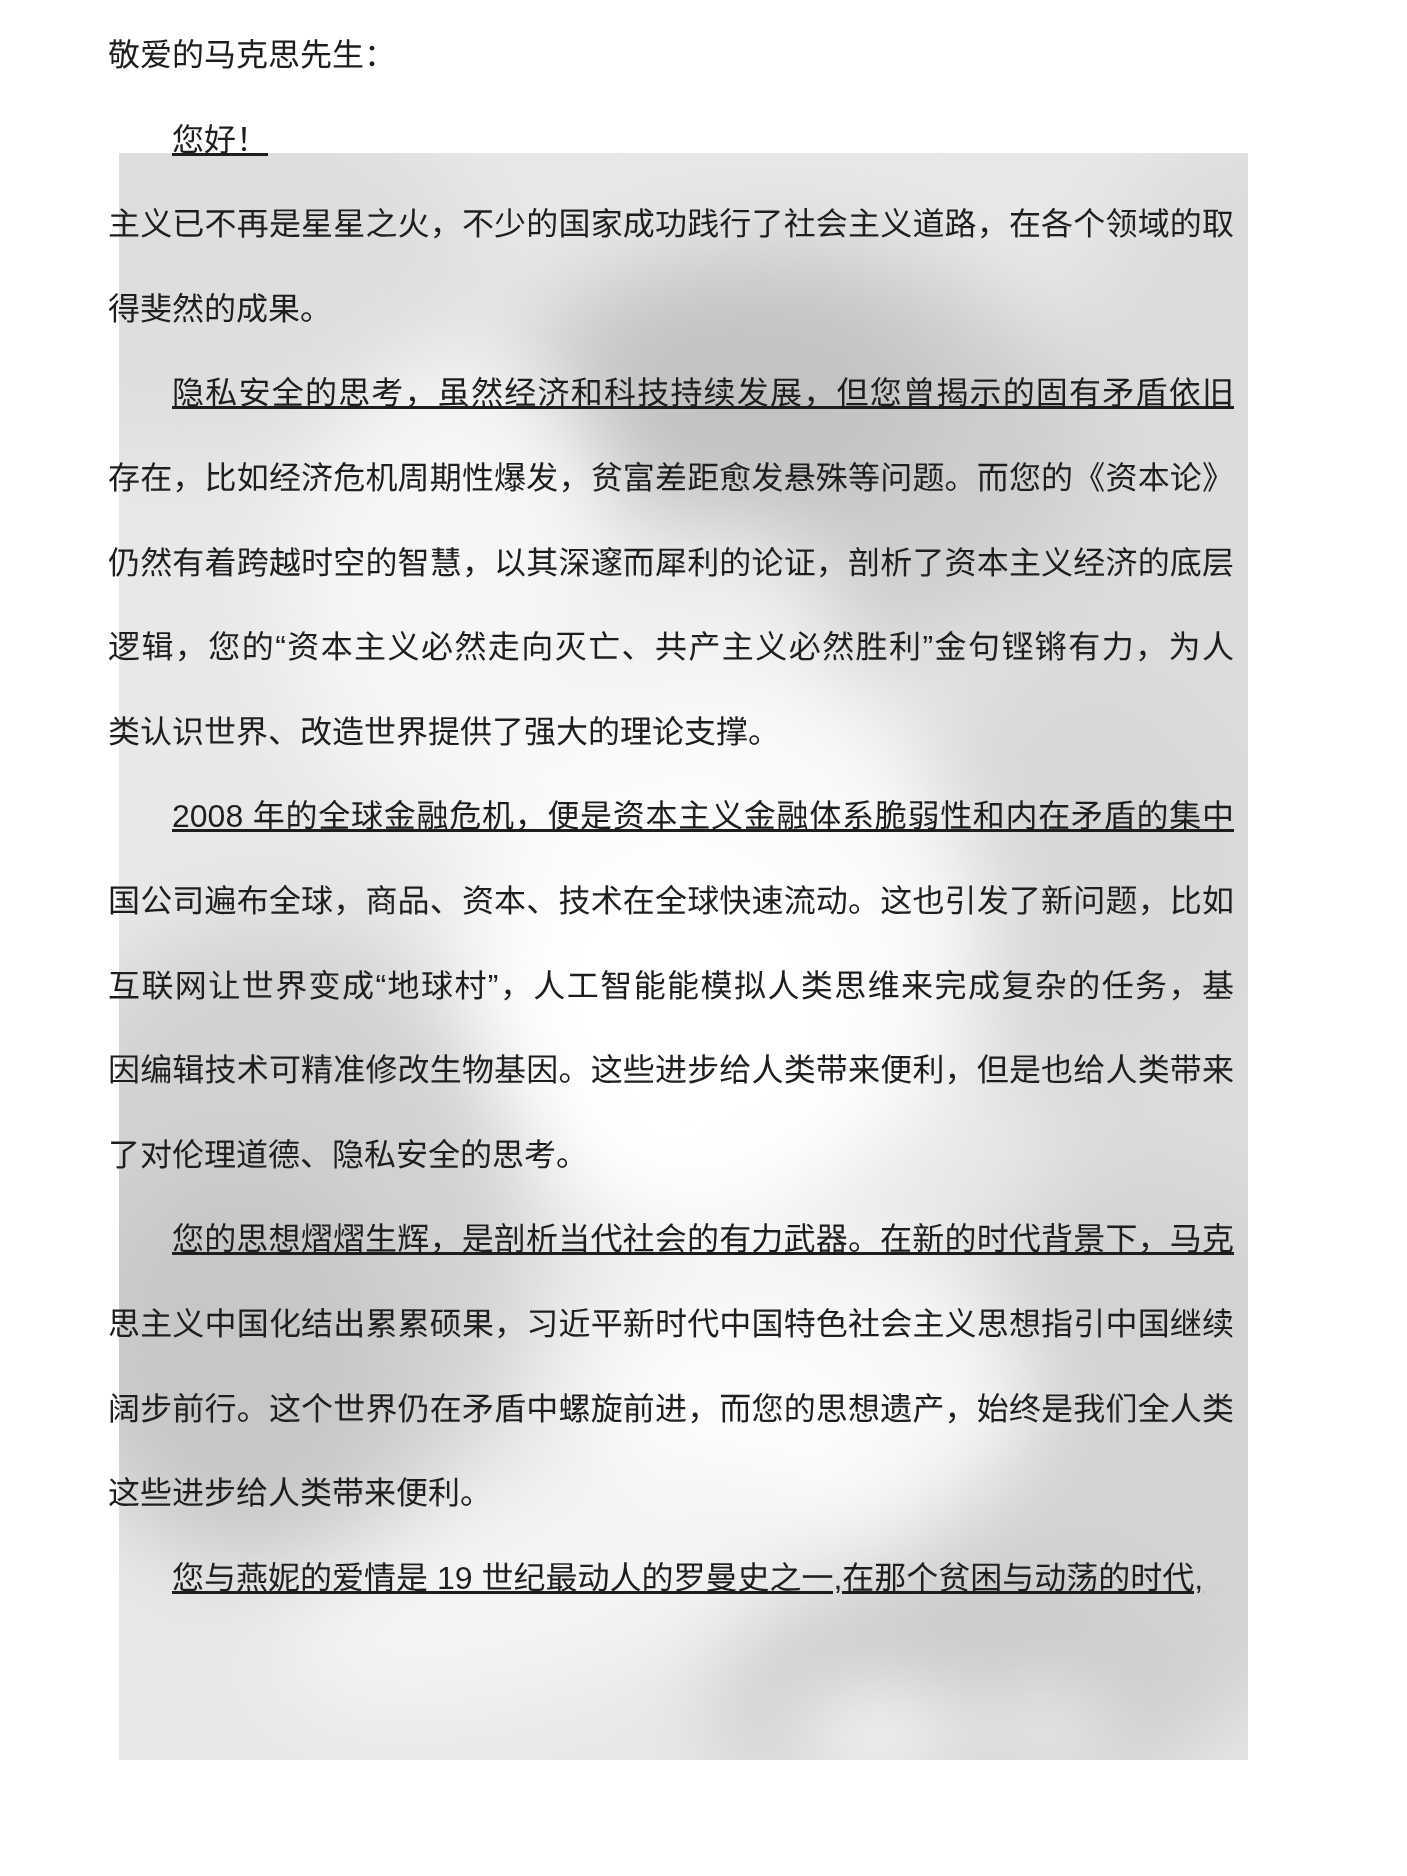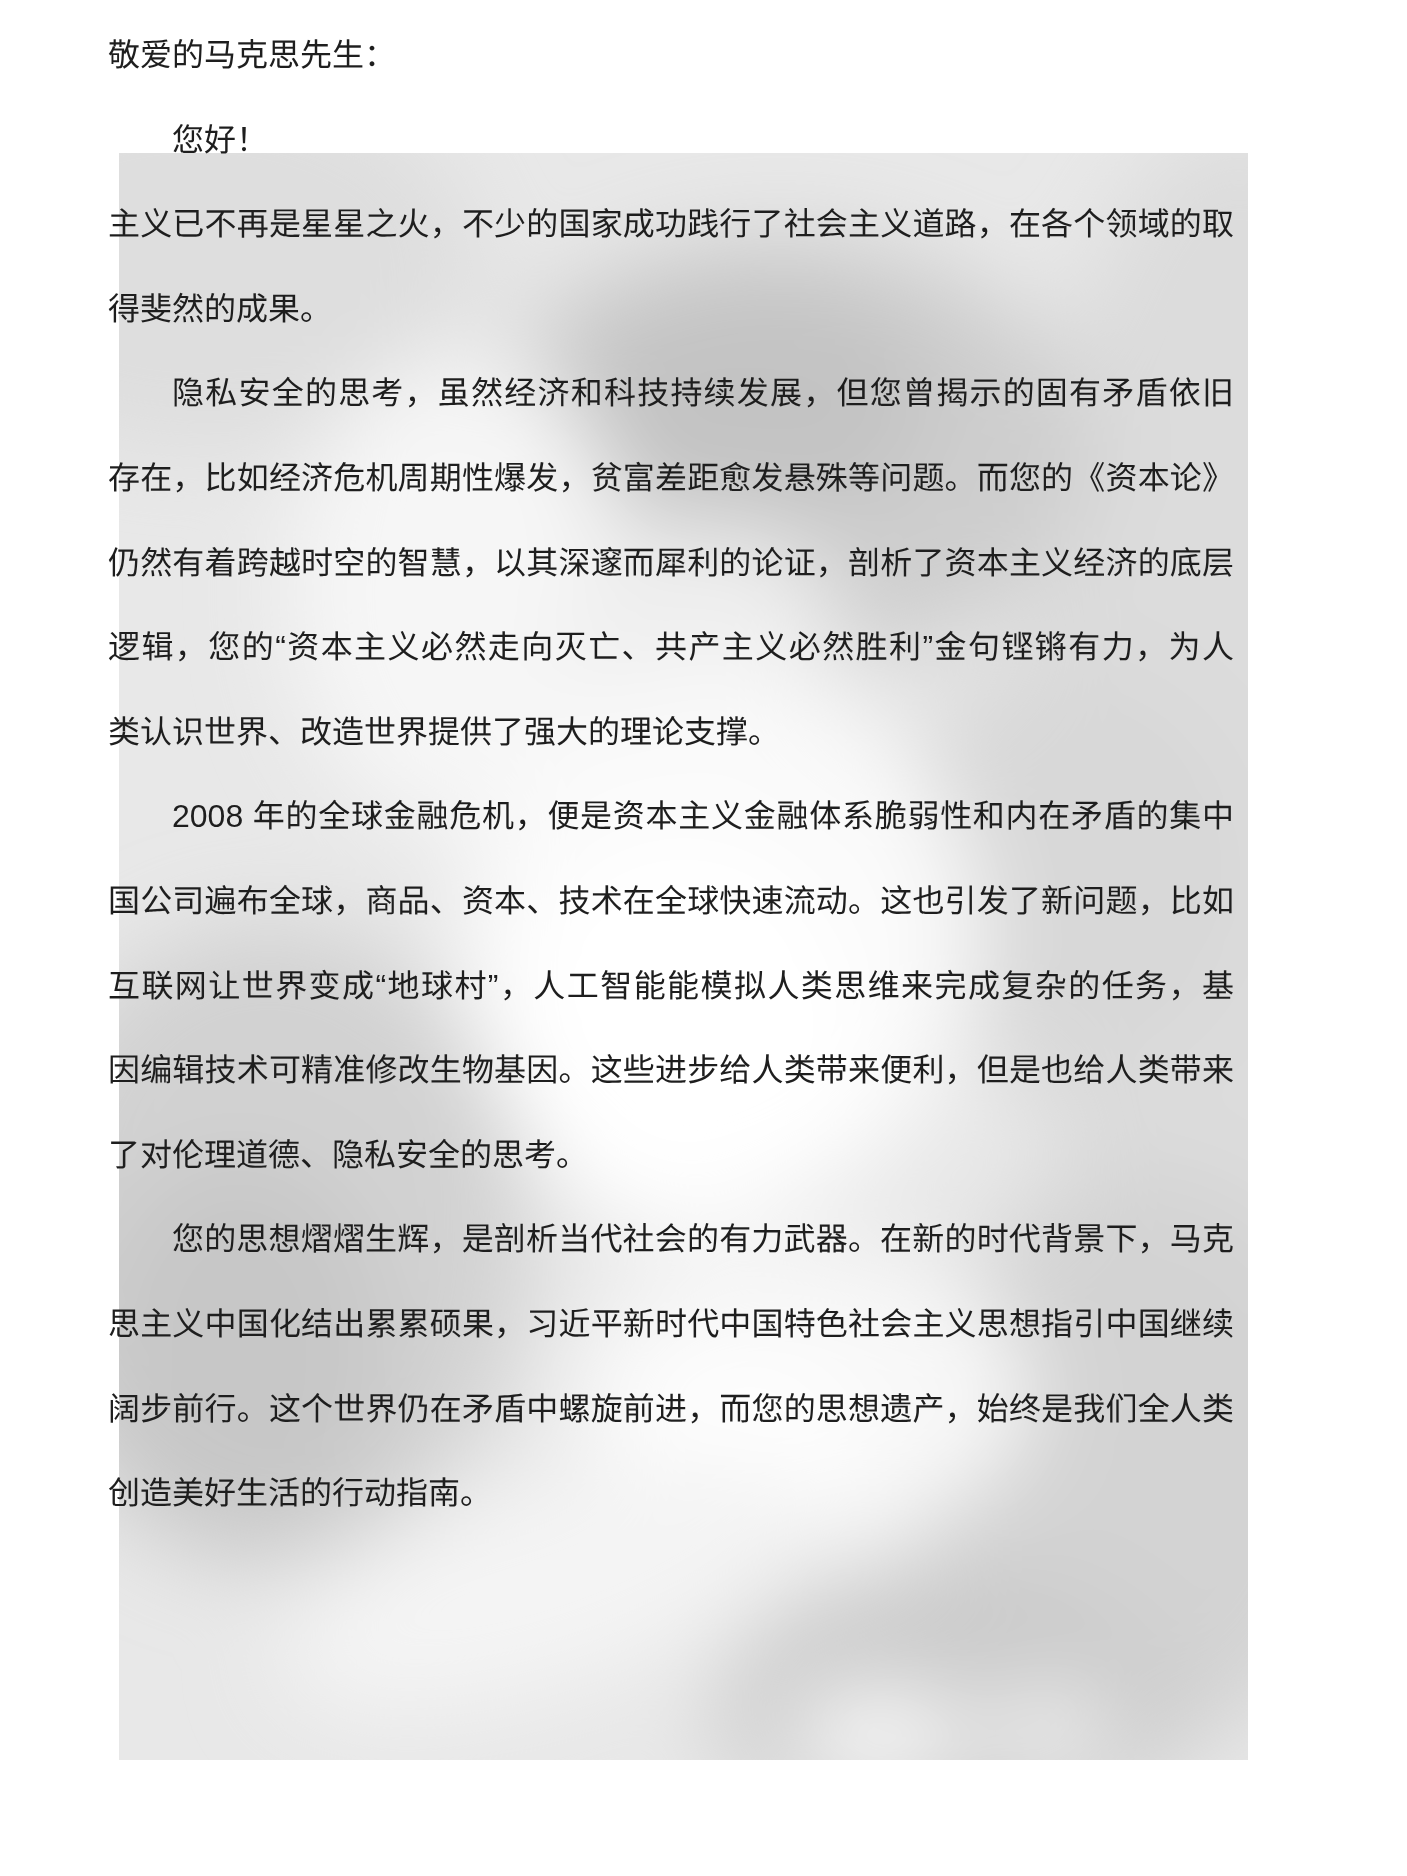--- a/index.html
+++ b/index.html
@@ -30,21 +30,21 @@
     z-index: 1;
   }
   .line {
     height: 84.6px;
     line-height: 84.6px;
     font-size: 32px;
     color: #1e1e1e;
     text-align: left;
     overflow: visible;
   }
-  .line.indent { text-indent: 64px; }
+  .line.indent { text-indent: 64px; text-decoration: underline; }
   .line.fill {
     text-align: justify;
     text-align-last: justify;
   }
 </style>
 </head>
 <body>
 
 <div class="page">
 
@@ -91,17 +91,18 @@
         <div class="line fill">逻辑，您的“资本主义必然走向灭亡、共产主义必然胜利”金句铿锵有力，为人</div>
         <div class="line">类认识世界、改造世界提供了强大的理论支撑。</div>
         <div class="line indent fill">2008 年的全球金融危机，便是资本主义金融体系脆弱性和内在矛盾的集中</div>
         <div class="line fill">国公司遍布全球，商品、资本、技术在全球快速流动。这也引发了新问题，比如</div>
         <div class="line fill">互联网让世界变成“地球村”，人工智能能模拟人类思维来完成复杂的任务，基</div>
         <div class="line fill">因编辑技术可精准修改生物基因。这些进步给人类带来便利，但是也给人类带来</div>
         <div class="line">了对伦理道德、隐私安全的思考。</div>
         <div class="line indent fill">您的思想熠熠生辉，是剖析当代社会的有力武器。在新的时代背景下，马克</div>
         <div class="line fill">思主义中国化结出累累硕果，习近平新时代中国特色社会主义思想指引中国继续</div>
         <div class="line fill">阔步前行。这个世界仍在矛盾中螺旋前进，而您的思想遗产，始终是我们全人类</div>
-        <div class="line">创造美好生活的行动指南。</div>
+        <div class="line">这些进步给人类带来便利。</div>
+        <div class="line indent">您与燕妮的爱情是 19 世纪最动人的罗曼史之一,在那个贫困与动荡的时代,</div>
       </div>
   </div>
 
 </div>
 
 </body></html>

